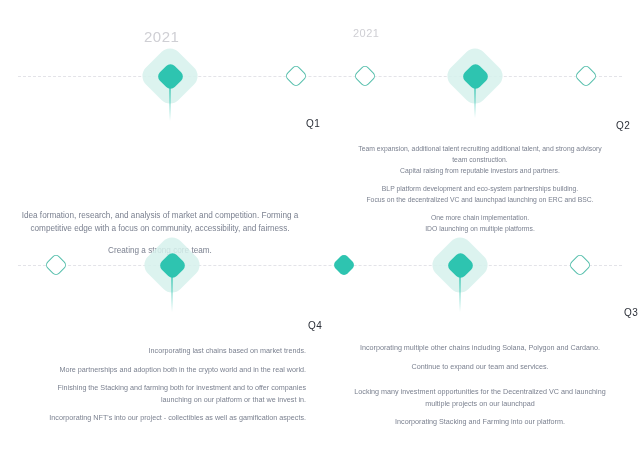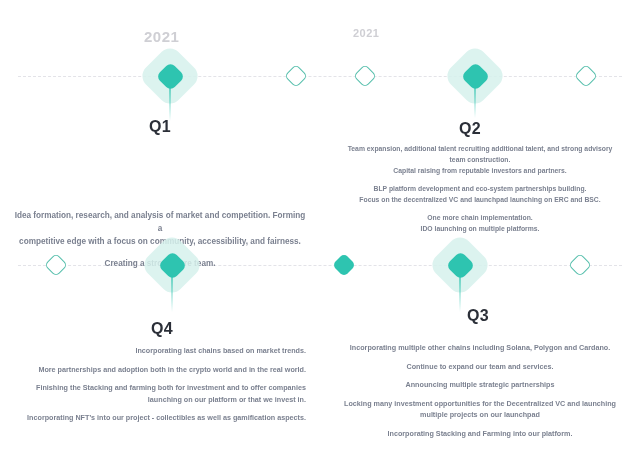--- a/index.html
+++ b/index.html
@@ -10,21 +10,20 @@
     background: #ffffff;
     font-family: "Liberation Sans", sans-serif;
     overflow: hidden;
   }
 
   .roadmap {
     position: relative;
     width: 640px;
     height: 453px;
     background: #ffffff;
-    font-weight: bold;
   }
 
   
   .panel {
     position: absolute;
     width: 320px;
   }
   .panel-q1 { left: 0;   top: 0;   height: 230px; }
   .panel-q2 { left: 320px; top: 0;   height: 230px; }
   .panel-q4 { left: 0;   top: 230px; height: 223px; }
@@ -95,22 +94,22 @@
     background: #ffffff;
   }
   .node-solid {
     background: #2ec4b0;
   }
 
   
   .q-title {
     position: absolute;
     width: 100%;
-    text-align: center;
-    font-size: 16px;
+    text-align: right;
+    font-size: 10px;
     color: #2b2f38;
     letter-spacing: 0.3px;
   }
 
   .body {
     position: absolute;
     width: 100%;
     text-align: center;
     color: #7b8190;
   }
@@ -225,21 +224,20 @@
 
     <div class="node node-hollow" style="left:260px; top:35px;"></div>
 
     <div class="q-title" style="top:77px; left:-2px;">Q3</div>
 
     <div class="body t-q3" style="top:112px;">
       <p>Incorporating multiple other chains including Solana, Polygon and Cardano.</p>
       <div class="gap-sm"></div>
       <p>Continue to expand our team and services.</p>
       <div class="gap-sm"></div>
-      <p>Announcing multiple strategic partnerships</p>
       <div class="gap-sm"></div>
       <p>Locking many investment opportunities for the Decentralized VC and launching</p>
       <p>multiple projects on our launchpad</p>
       <div class="gap-sm"></div>
       <p>Incorporating Stacking and Farming into our platform.</p>
     </div>
   </div>
 
 </div>
 

